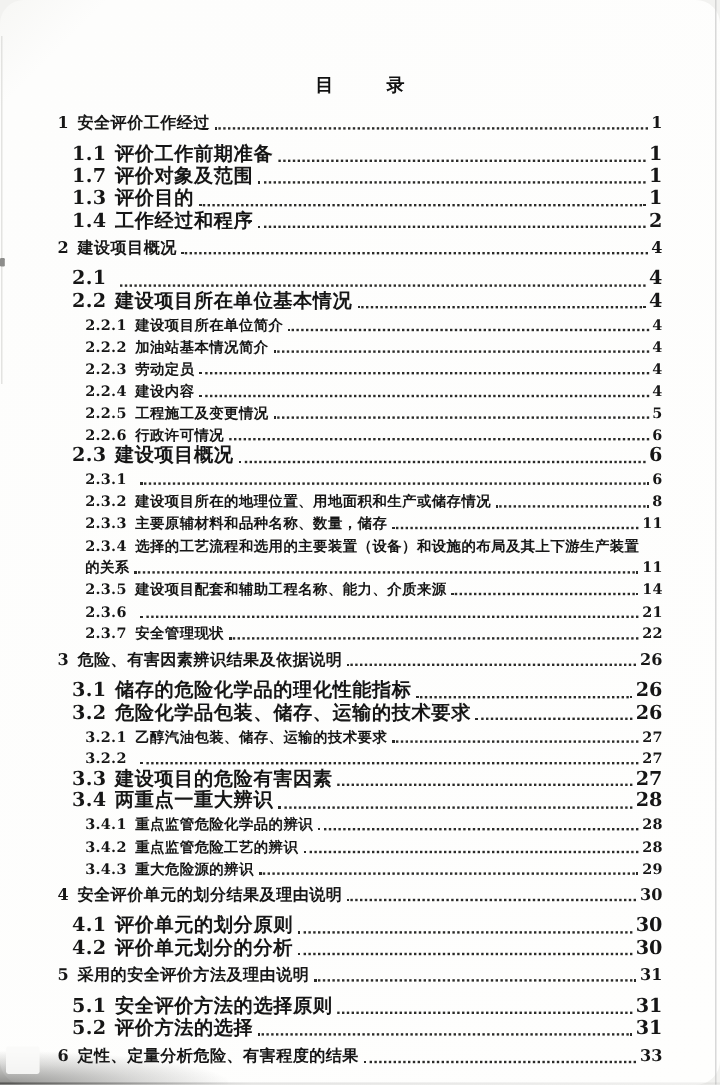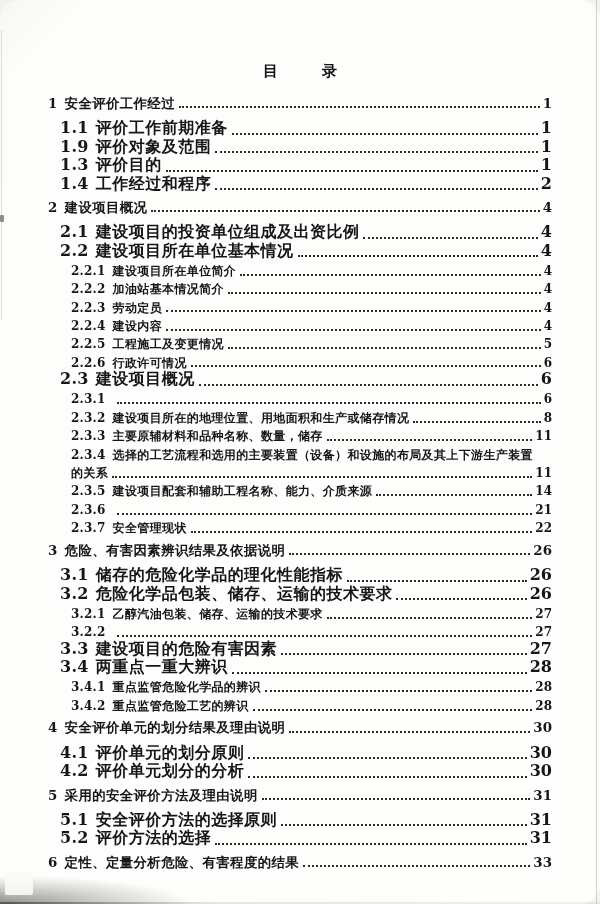--- a/index.html
+++ b/index.html
@@ -96,21 +96,21 @@
         <span class="leader"></span>
         <span class="pg">1</span>
       </div>
       <div class="row lvl2">
         <span class="num">1.1</span>
         <span class="txt">评价工作前期准备</span>
         <span class="leader"></span>
         <span class="pg">1</span>
       </div>
       <div class="row lvl2">
-        <span class="num">1.9</span>
+        <span class="num">1.7</span>
         <span class="txt">评价对象及范围</span>
         <span class="leader"></span>
         <span class="pg">1</span>
       </div>
       <div class="row lvl2">
         <span class="num">1.3</span>
         <span class="txt">评价目的</span>
         <span class="leader"></span>
         <span class="pg">1</span>
       </div>
@@ -121,21 +121,20 @@
         <span class="pg">2</span>
       </div>
       <div class="row lvl1">
         <span class="num">2</span>
         <span class="txt">建设项目概况</span>
         <span class="leader"></span>
         <span class="pg">4</span>
       </div>
       <div class="row lvl2">
         <span class="num">2.1</span>
-        <span class="txt">建设项目的投资单位组成及出资比例</span>
         <span class="leader"></span>
         <span class="pg">4</span>
       </div>
       <div class="row lvl2">
         <span class="num">2.2</span>
         <span class="txt">建设项目所在单位基本情况</span>
         <span class="leader"></span>
         <span class="pg">4</span>
       </div>
       <div class="row lvl3">
@@ -268,20 +267,26 @@
         <span class="num">3.4.1</span>
         <span class="txt">重点监管危险化学品的辨识</span>
         <span class="leader"></span>
         <span class="pg">28</span>
       </div>
       <div class="row lvl3">
         <span class="num">3.4.2</span>
         <span class="txt">重点监管危险工艺的辨识</span>
         <span class="leader"></span>
         <span class="pg">28</span>
+      </div>
+      <div class="row lvl3">
+        <span class="num">3.4.3</span>
+        <span class="txt">重大危险源的辨识</span>
+        <span class="leader"></span>
+        <span class="pg">29</span>
       </div>
       <div class="row lvl1">
         <span class="num">4</span>
         <span class="txt">安全评价单元的划分结果及理由说明</span>
         <span class="leader"></span>
         <span class="pg">30</span>
       </div>
       <div class="row lvl2">
         <span class="num">4.1</span>
         <span class="txt">评价单元的划分原则</span>

